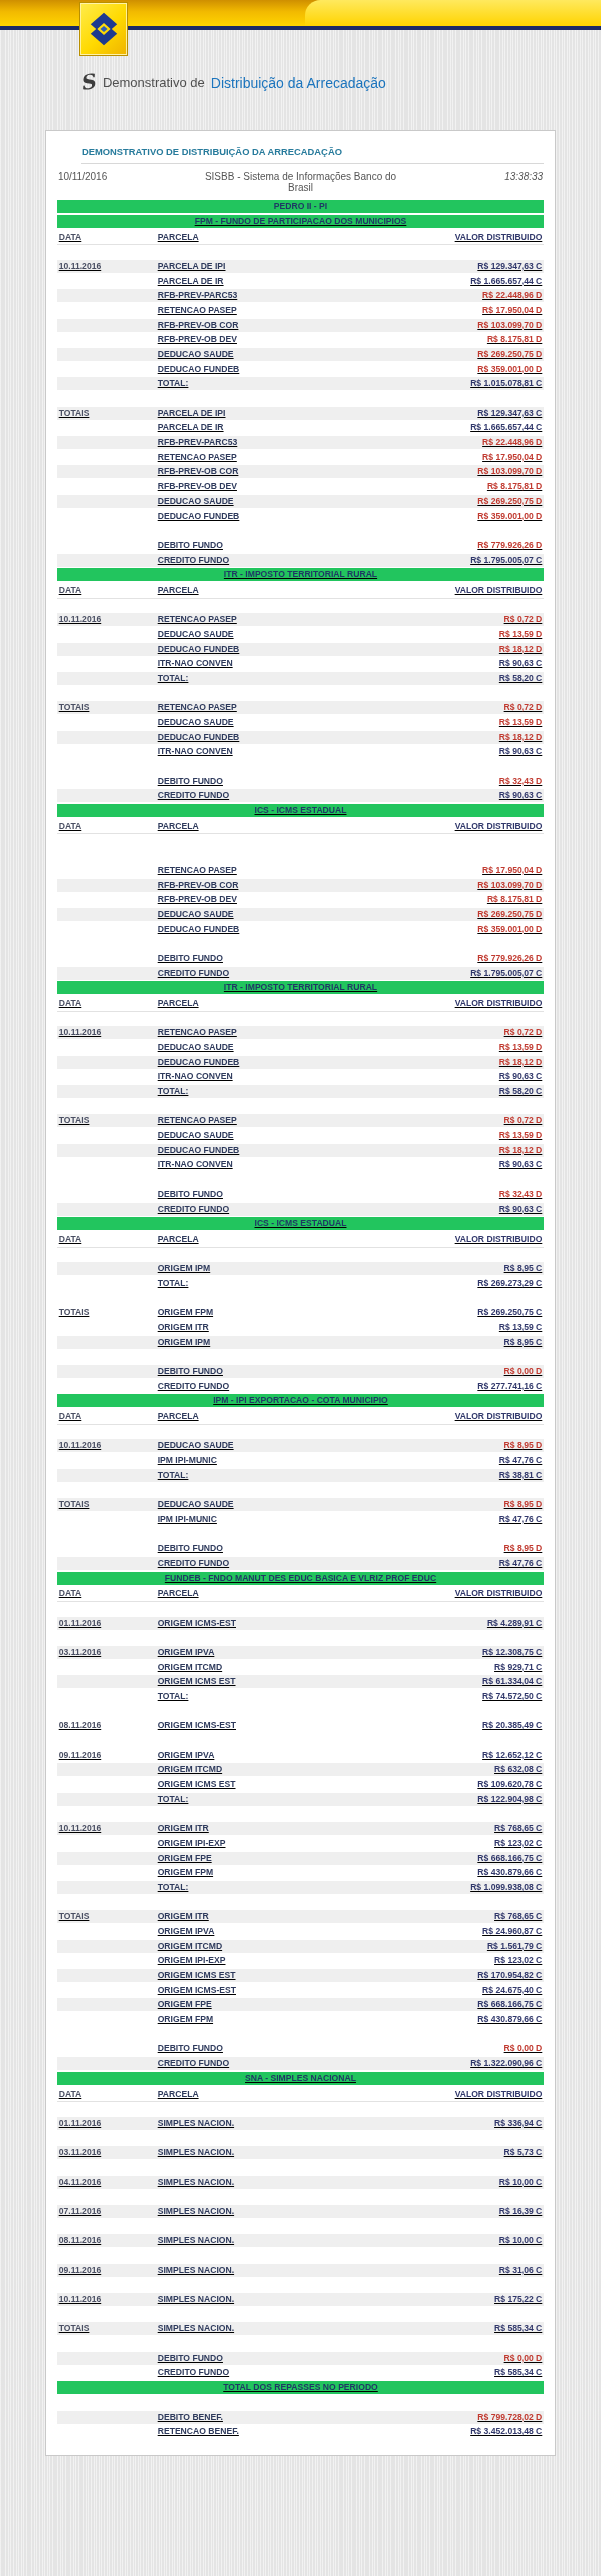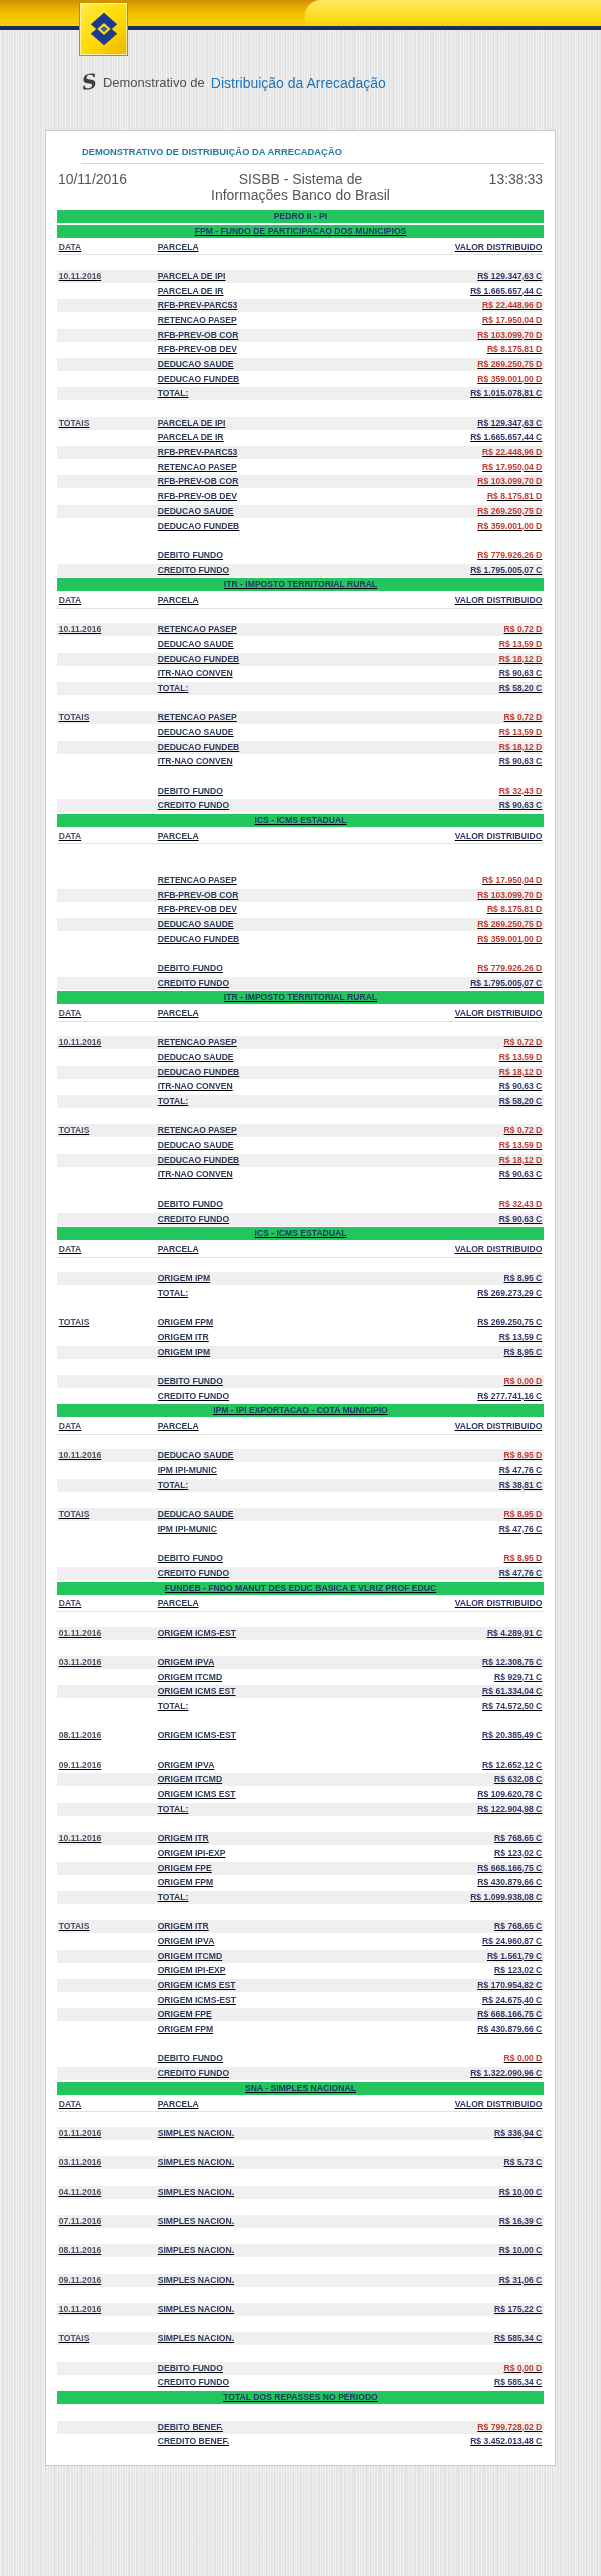--- a/index.html
+++ b/index.html
@@ -23,24 +23,24 @@
   .page-title{display:flex;align-items:center;gap:6px;margin:43px 0 0 82px;}
   .t-icon{font-family:"DejaVu Serif",serif;font-style:italic;font-weight:bold;
     font-size:20.6px;color:#3c3c3c;transform:rotate(-8deg);line-height:17px;}
   .t-gray{font-size:13px;color:#4f4f4f;}
   .t-blue{font-size:14px;color:#1b74bd;}
   
   .card{width:511px;margin:39px auto 0;background:#fff;border:0.9px solid #c9c9c9;
     padding:12px 11px 15.5px;box-sizing:border-box;}
   .rtitle{color:#277b9c;font-weight:bold;font-size:9.4px;padding:3.4px 0.9px 6px;
     border-bottom:0.9px solid #d8d8d8;margin-left:24px;}
-  .inforow{display:flex;font-size:14px;color:#555;padding:6.9px 0.9px 5.2px;gap:15px;}
+  .inforow{display:flex;font-size:10px;color:#555;padding:6.9px 0.9px 5.2px;gap:15px;}
   .inforow .i-date{width:129px;}
   .inforow .i-sys{flex:1;text-align:center;}
-  .inforow .i-time{width:129px;text-align:right;}
+  .inforow .i-time{width:129px;text-align:right;font-style:italic;}
   .band{background:#22c55e;color:#1f3864;font-weight:bold;font-size:8.6px;
     text-align:center;height:13px;line-height:13px;margin:1.7px 0;}
   .section{text-decoration:underline;}
   .thead{display:flex;font-weight:bold;font-size:8.6px;color:#273a5e;height:14.6px;
     line-height:14.6px;border-bottom:0.9px solid #e2e2e2;}
   .trow{display:flex;height:13px;line-height:13px;font-size:8.6px;font-weight:bold;
     margin-bottom:1.7px;}
   .trow.gray{background:#efefef;}
   .blankrow{height:13px;margin-bottom:1.7px;}
   .cd{width:99px;padding-left:1.7px;color:#4a4f63;white-space:nowrap;}
@@ -666,19 +666,19 @@
       <div class="section">
         <div class="band">TOTAL DOS REPASSES NO PERIODO</div>
         <div class="blankrow"></div>
         <div class="trow gray">
           <span class="cd"></span>
           <span class="cp">DEBITO BENEF.</span>
           <span class="cv debit">R$ 799.728,02 D</span>
         </div>
         <div class="trow">
           <span class="cd"></span>
-          <span class="cp">CREDITO BENEF.</span>
+          <span class="cp">RETENCAO BENEF.</span>
           <span class="cv">R$ 3.452.013,48 C</span>
         </div>
       </div>
     </div>
 </div>
 
 
 </body></html>

